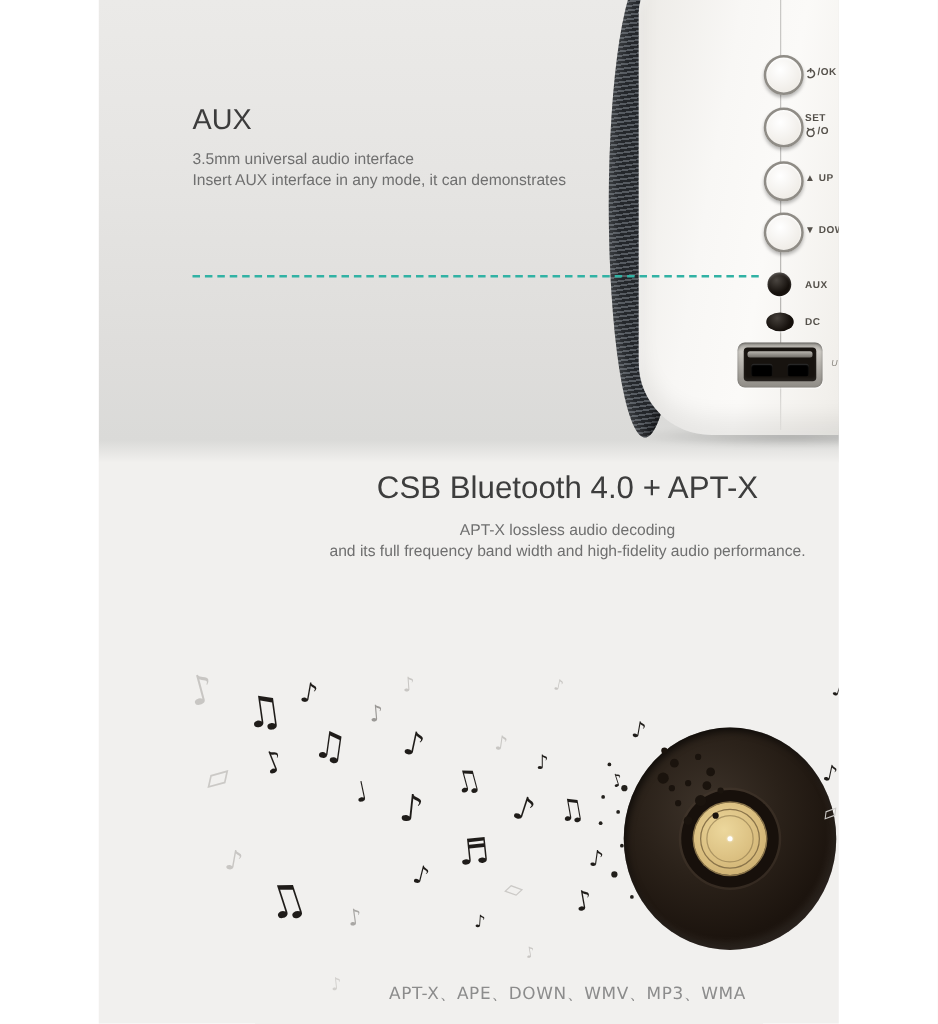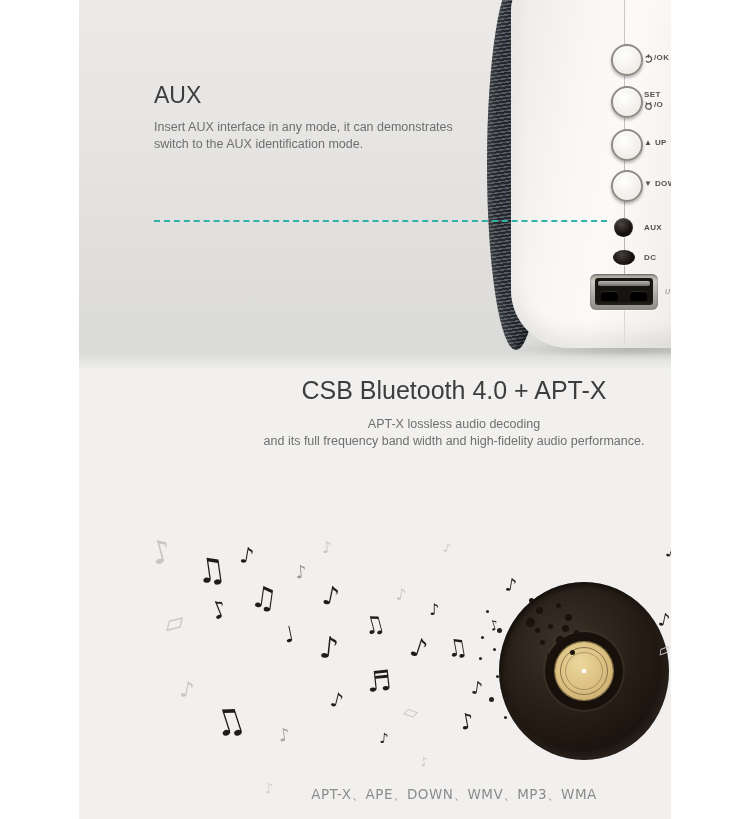--- a/index.html
+++ b/index.html
@@ -162,22 +162,22 @@
       </div>
     </div>
     <div class="usb-label">USB</div>
   </div>
 
   <div class="aux-block">
     <div class="aux-title">
       <div>AUX</div>
     </div>
     <div class="aux-body">
+      <div>3.5mm universal audio interface</div>
       <div>Insert AUX interface in any mode, it can demonstrates</div>
-      <div>switch to the AUX identification mode.</div>
     </div>
   </div>
   <div class="dashed-callout"></div>
 
   <div class="bt-section">
     <div class="bt-title">CSB Bluetooth 4.0 + APT-X</div>
     <div class="bt-lines">
       <div>APT-X lossless audio decoding</div>
       <div>and its full frequency band width and high-fidelity audio performance.</div>
     </div>

